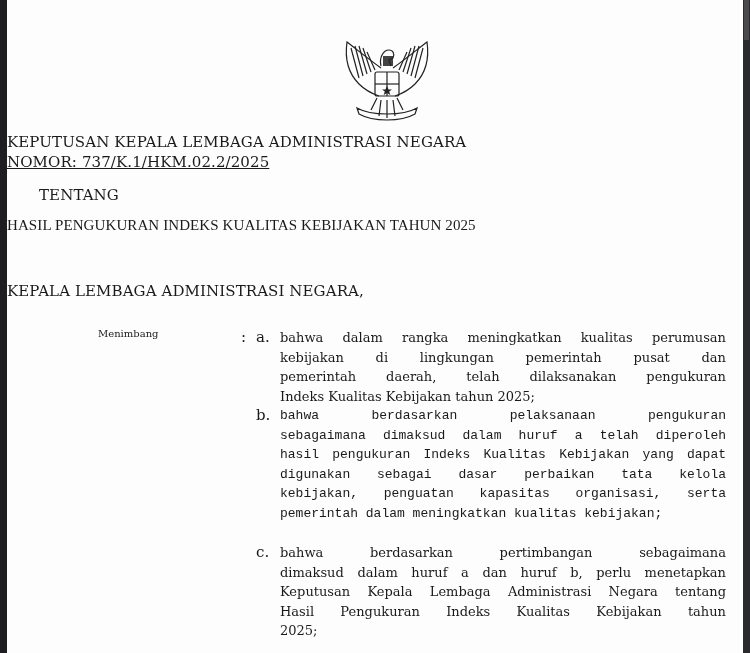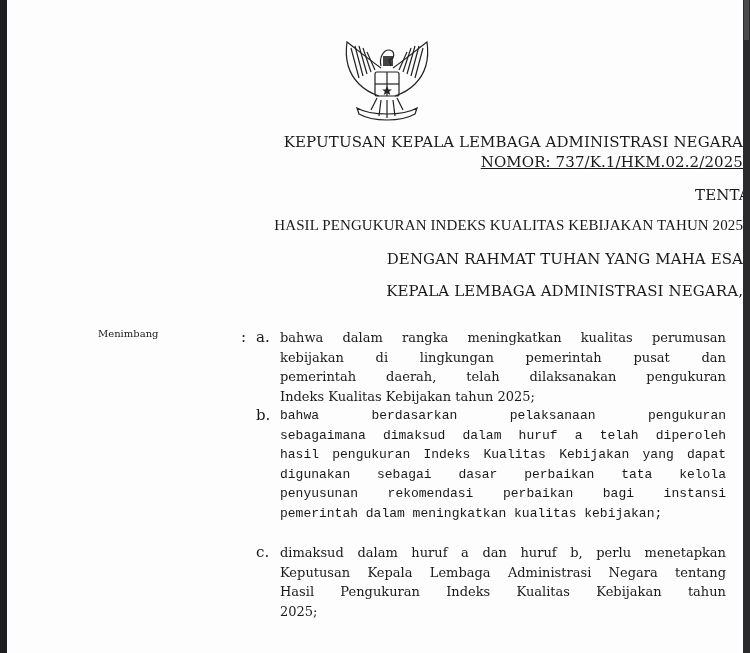--- a/index.html
+++ b/index.html
@@ -10,21 +10,21 @@
     color:#1a1a1a;
   }
   .left-edge { position:absolute; left:0; top:0; width:7px; height:653px; background:#1e1e20; }
   .right-edge { position:absolute; left:743px; top:0; width:7px; height:653px; background:#2a2a2c; }
   .right-thumb { position:absolute; left:744px; top:0; width:5px; height:40px; background:#4a4a4c; }
   .page { position:absolute; left:7px; top:0; width:736px; height:653px; background:#fdfdfd; }
 
   .emblem { position:absolute; left:330px; top:38px; width:100px; height:88px; }
 
   .center-line {
-    position:absolute; left:0; width:736px; text-align:right;
+    position:absolute; left:0; width:736px; text-align:left;
     font-size:15px; letter-spacing:0.1px; white-space:nowrap;
   }
 
   .label-menimbang { position:absolute; left:91px; top:328px; font-size:10px; }
   .colon { position:absolute; left:234px; top:328px; font-size:15px; }
 
   .item-marker { position:absolute; font-size:15px; }
   .item-body {
     position:absolute; left:273px; width:446px;
     font-size:13px; line-height:19.5px; text-align:justify;
@@ -61,46 +61,46 @@
     <g fill="#222">
       <polygon points="50,48 51.5,51.5 55,51.5 52.2,53.6 53.3,57 50,55 46.7,57 47.8,53.6 45,51.5 48.5,51.5"></polygon>
       <rect x="46" y="18" width="10" height="10" opacity="0.85"></rect>
     </g>
   </svg>
 
   <div class="center-line" style="top:133px;">KEPUTUSAN KEPALA LEMBAGA ADMINISTRASI NEGARA</div>
   <div class="center-line" style="top:153px;text-decoration:underline;">NOMOR:  737/K.1/HKM.02.2/2025</div>
   <div class="center-line" style="top:186px;margin-left:32px;">TENTANG</div>
   <div class="center-line" style="top:217px;font-family:Liberation Serif, serif;">HASIL PENGUKURAN INDEKS KUALITAS KEBIJAKAN TAHUN 2025</div>
-  <div class="center-line" style="top:250px;">DENGAN RAHMAT TUHAN YANG MAHA ESA</div>
   <div class="center-line" style="top:282px;">KEPALA LEMBAGA ADMINISTRASI NEGARA,</div>
 
   <div class="label-menimbang">Menimbang</div>
   <div class="colon">:</div>
 
   <div class="item-marker" style="left:249px; top:328px;">a.</div>
   <div class="item-body" style="top:328px;">
     <span class="ln">bahwa dalam rangka meningkatkan kualitas perumusan</span>
     <span class="ln">kebijakan di lingkungan pemerintah pusat dan</span>
     <span class="ln">pemerintah daerah, telah dilaksanakan pengukuran</span>
     <span class="ln last">Indeks Kualitas Kebijakan tahun 2025;</span>
   </div>
 
   <div class="item-marker" style="left:249px; top:406px;">b.</div>
   <div class="item-body" style="top:406px;font-family:Liberation Mono, monospace;">
     <span class="ln">bahwa berdasarkan pelaksanaan pengukuran</span>
     <span class="ln">sebagaimana dimaksud dalam huruf a telah diperoleh</span>
     <span class="ln">hasil pengukuran Indeks Kualitas Kebijakan yang dapat</span>
     <span class="ln">digunakan sebagai dasar perbaikan tata kelola</span>
-    <span class="ln">penyusunan rekomendasi perbaikan bagi instansi</span>
+    <span class="ln">kebijakan, penguatan kapasitas organisasi, serta</span>
     <span class="ln last">pemerintah dalam meningkatkan kualitas kebijakan;</span>
   </div>
 
   <div class="item-marker" style="left:249px; top:543px;">c.</div>
   <div class="item-body" style="top:543px;">
+    <span class="ln">bahwa berdasarkan pertimbangan sebagaimana</span>
     <span class="ln">dimaksud dalam huruf a dan huruf b, perlu menetapkan</span>
     <span class="ln">Keputusan Kepala Lembaga Administrasi Negara tentang</span>
     <span class="ln">Hasil Pengukuran Indeks Kualitas Kebijakan tahun</span>
     <span class="ln last">2025;</span>
   </div>
 </div>
 
 <div class="right-edge"></div>
 <div class="right-thumb"></div>
 

